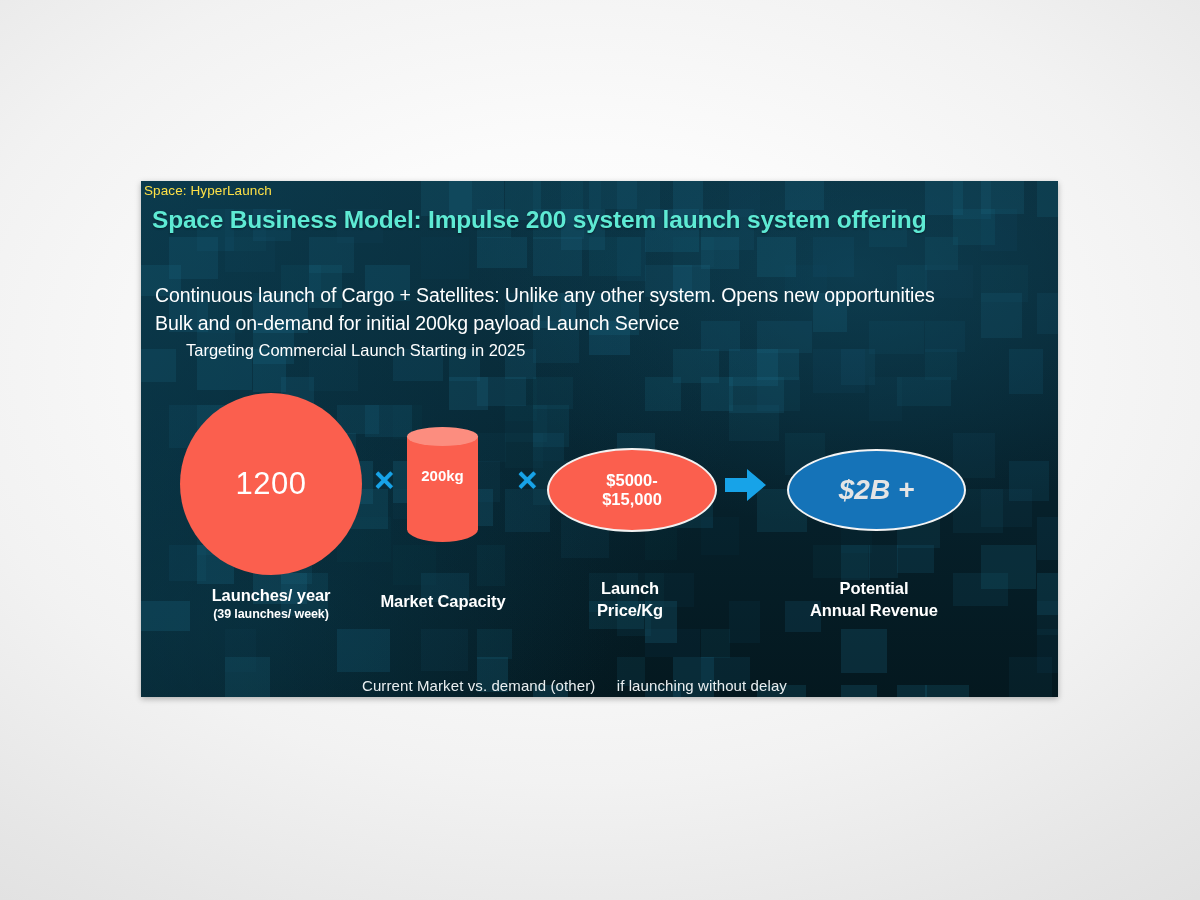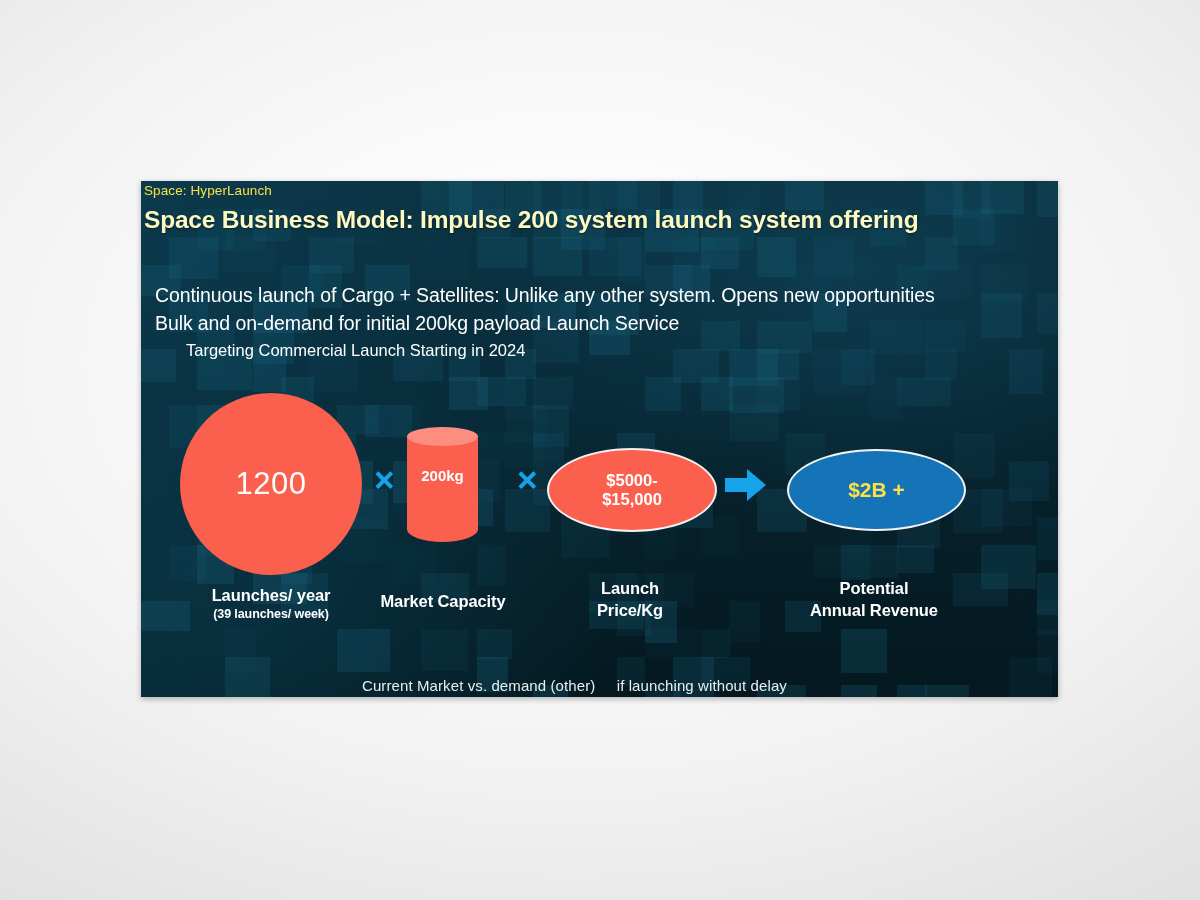--- a/index.html
+++ b/index.html
@@ -48,24 +48,24 @@
     position: absolute;
     left: 3px; top: 2px;
     font-family: "Liberation Sans", sans-serif;
     font-size: 13.5px;
     color: #fde047;
     letter-spacing: 0.1px;
     white-space: nowrap;
   }
   .title {
     position: absolute;
-    left: 3px; top: 25px;
+    left: 11px; top: 25px;
     font-size: 24.5px;
     font-weight: bold;
-    color: #fef9c3;
+    color: #5eead4;
     letter-spacing: -0.2px;
     white-space: nowrap;
     text-shadow: 0 1px 2px rgba(0,0,0,0.45);
   }
 
   .body-line {
     position: absolute;
     left: 14px;
     font-size: 19.5px;
     color: #ffffff;
@@ -158,21 +158,21 @@
   .ellipse-rev {
     position: absolute;
     left: 646px; top: 268px;
     width: 175px; height: 78px;
     border-radius: 50%;
     background: #1573b8;
     border: 2px solid #f4f4f4;
     display: flex; align-items: center; justify-content: center;
   }
   .ellipse-rev span {
-    font-size: 21px; font-weight: bold; color: #fde047;
+    font-size: 28px; font-weight: bold; color: #e5e5e5; font-style: italic;
   }
 
   
   .cap {
     position: absolute;
     text-align: center;
     color: #ffffff;
     font-weight: bold;
     letter-spacing: -0.1px;
   }
@@ -383,21 +383,21 @@
       <i style="left:756px;top:504px;width:30px;height:35px;opacity:0.235"></i>
       <i style="left:784px;top:504px;width:44px;height:37px;opacity:0.233"></i>
     </div>
 
   <div class="kicker">Space: HyperLaunch</div>
 
   <div class="title">Space Business Model:  Impulse 200 system launch system offering</div>
 
   <div class="body-line body-1">Continuous launch of Cargo + Satellites: Unlike  any other system. Opens new opportunities</div>
   <div class="body-line body-2">Bulk and on-demand for initial 200kg payload Launch Service</div>
-  <div class="body-3">Targeting Commercial Launch Starting in 2024</div>
+  <div class="body-3">Targeting Commercial Launch Starting in 2025</div>
 
   <div class="diagram">
 
     <div class="circle-1200">
       <span>1200</span>
     </div>
 
     <div class="op-x1">✕</div>
 
     <div class="cylinder">

